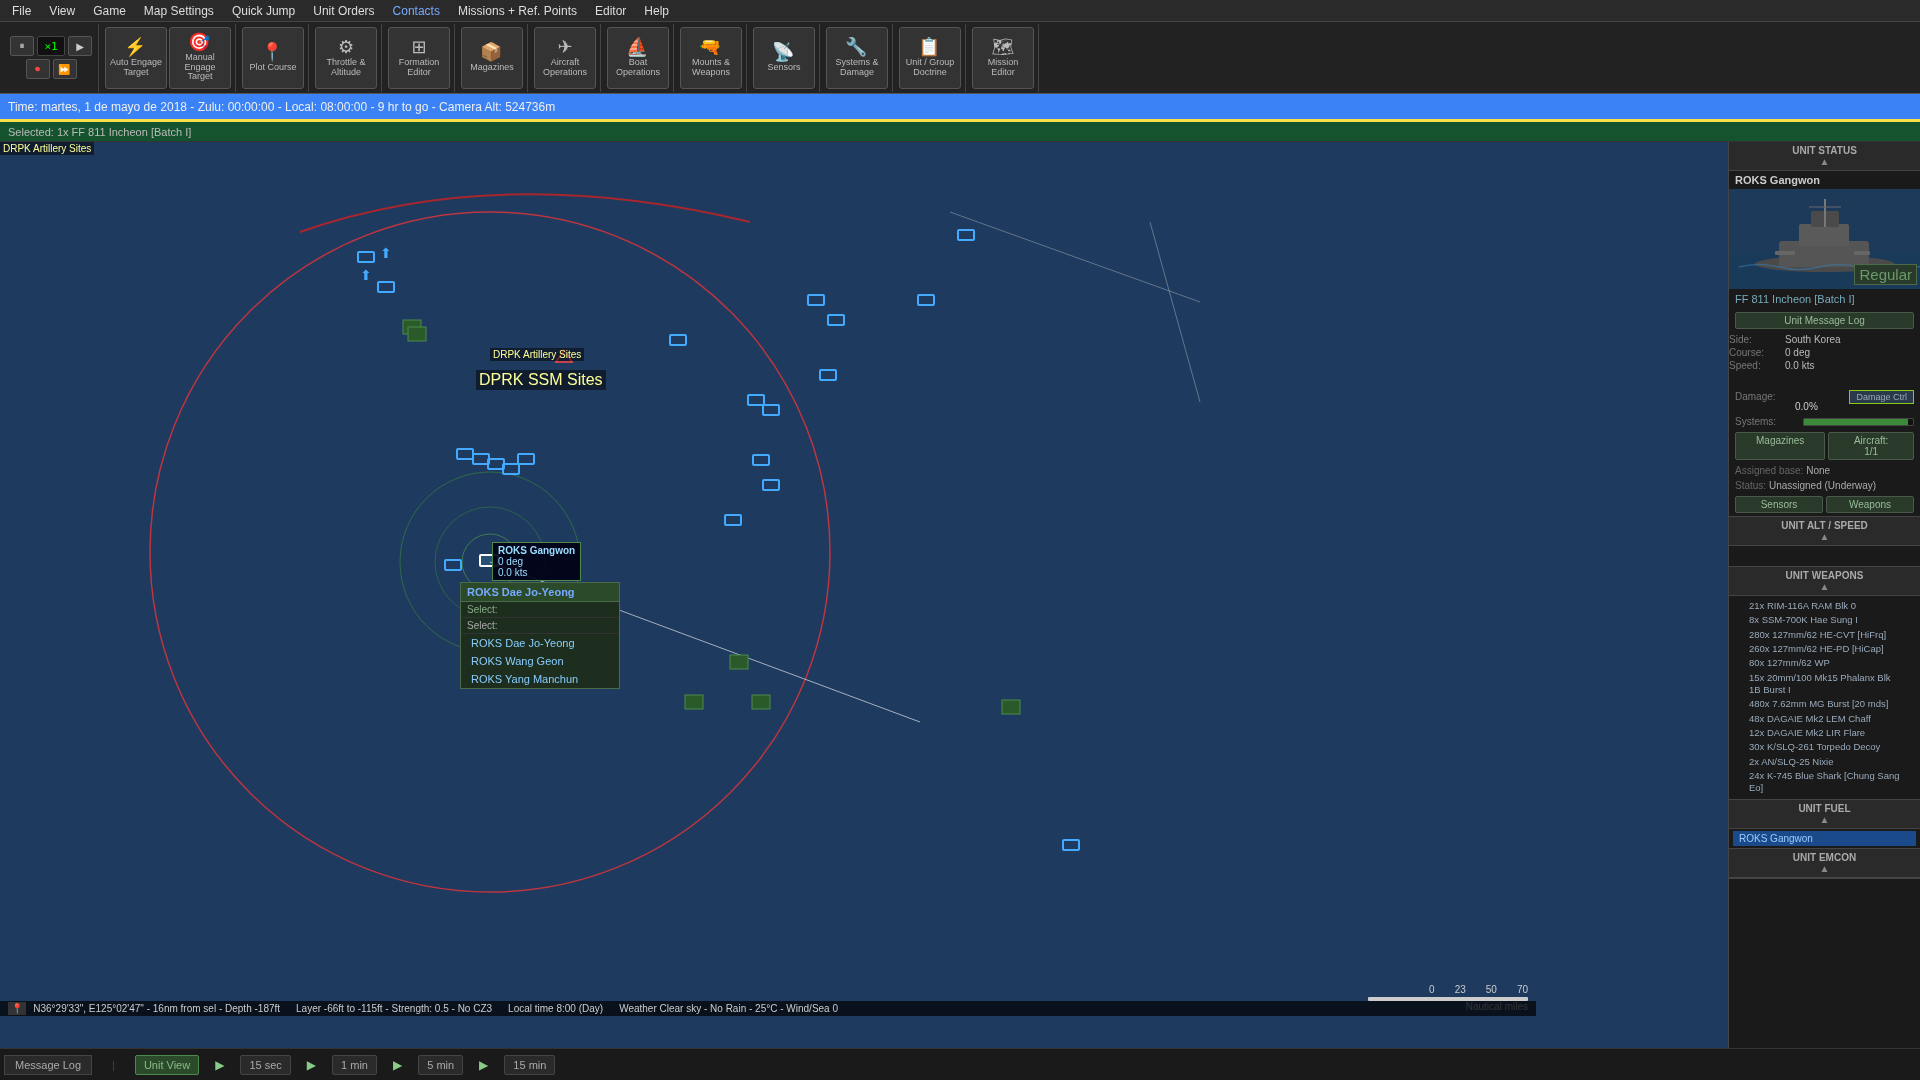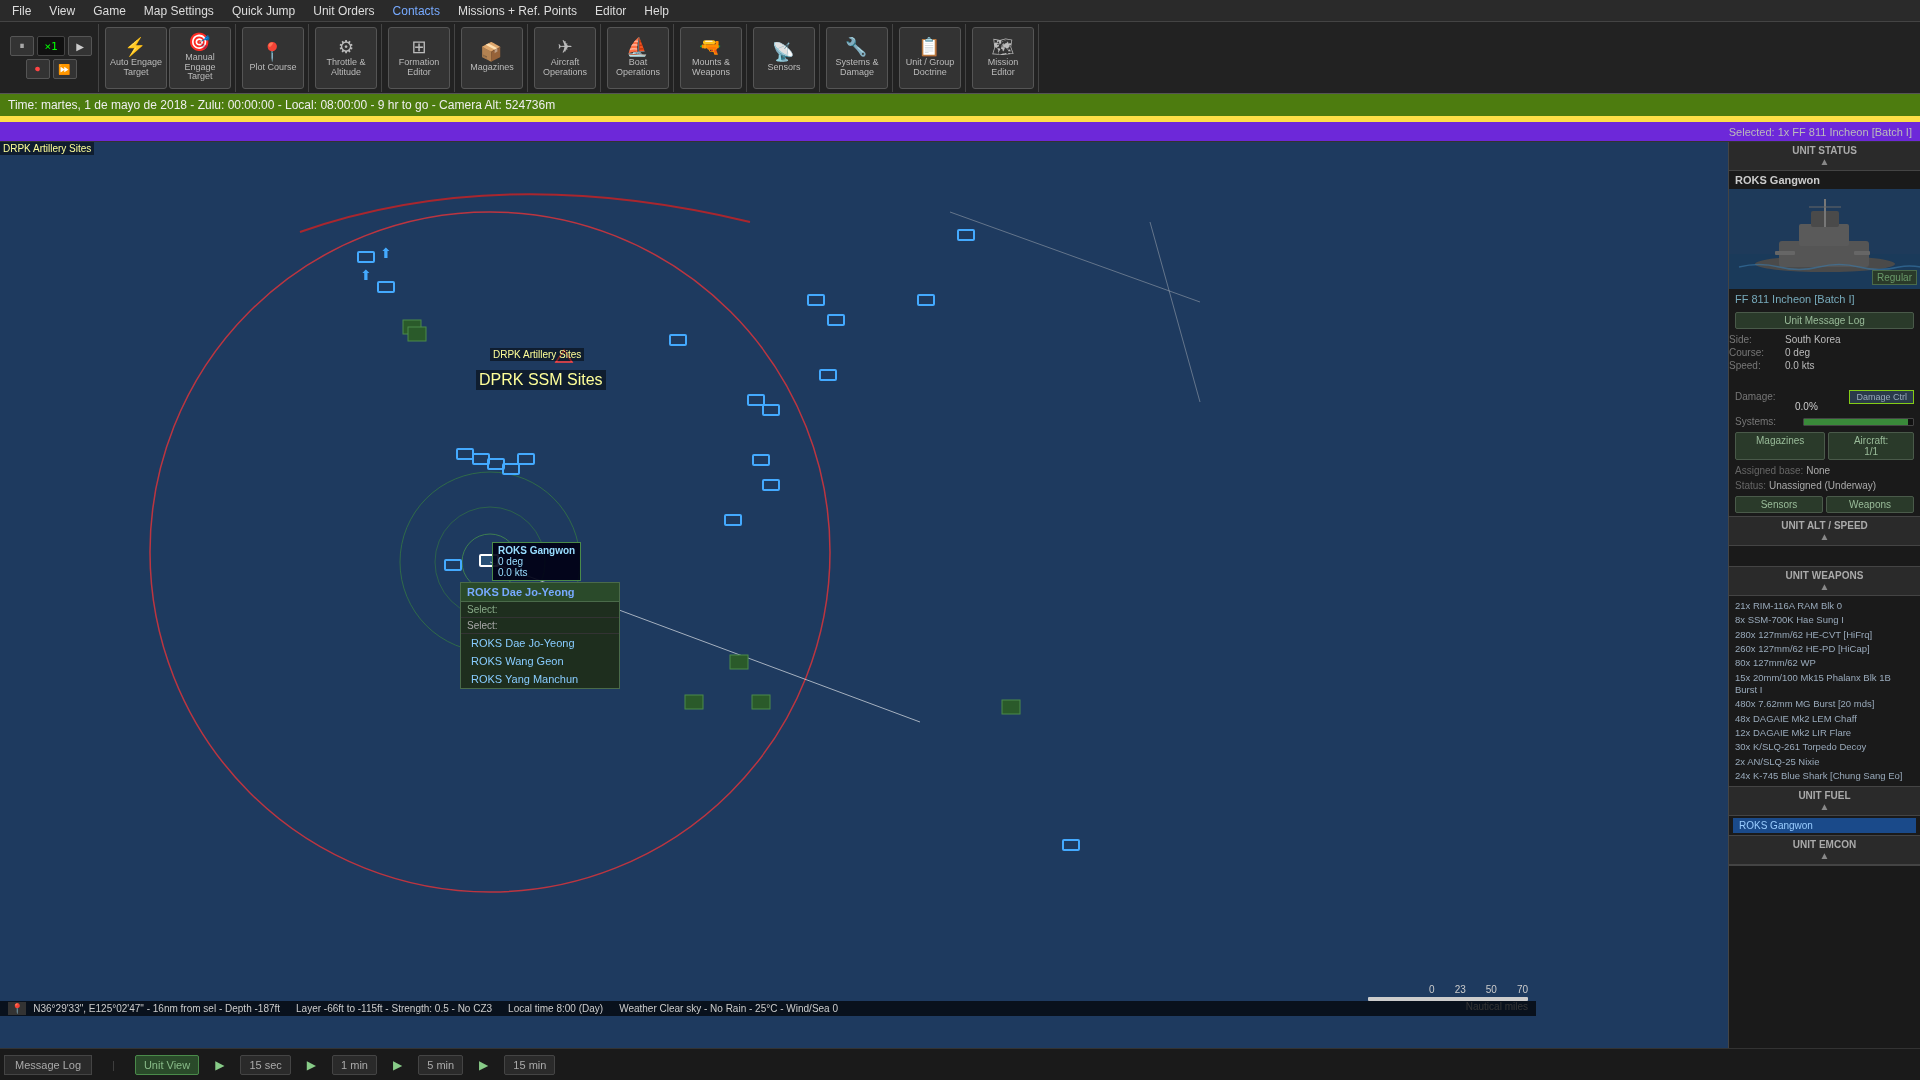--- a/index.html
+++ b/index.html
@@ -82,39 +82,38 @@
     .speed-display {
       background: #111; border: 1px solid #444;
       color: #0f0; font-size: 11px;
       padding: 1px 4px; min-width: 28px;
       text-align: center; font-family: monospace;
     }
 
     
     #status-bar {
       height: 28px;
-      background: #4d7c0f;
-      border-bottom: 6px solid #fde047;
+      background: #3b82f6;
+      border-bottom: 3px solid #fde047;
       display: flex;
       align-items: center;
       padding: 0 8px;
       color: #eee;
       font-size: 12px;
       gap: 4px;
     }
     #selected-bar {
       height: 20px;
-      background: #6d28d9;
+      background: #14532d;
       padding: 0 8px;
       display: flex;
       align-items: center;
       color: #bbb;
       font-size: 11px;
       border-bottom: 1px solid #333;
-      justify-content: flex-end;
     }
 
     
     #main-area {
       display: flex;
       height: calc(1080px - 22px - 72px - 28px - 20px - 32px);
     }
 
     
     #map-area {
@@ -160,21 +159,21 @@
       position: relative;
       overflow: hidden;
     }
     .regular-badge {
       position: absolute;
       bottom: 4px;
       right: 4px;
       background: #2a3a2a;
       border: 1px solid #4a6a4a;
       color: #6a9a6a;
-      font-size: 10px;
+      font-size: 15px;
       padding: 1px 4px;
     }
 
     .unit-info { padding: 4px 6px; }
     .unit-name { color: #7ab; font-size: 11px; cursor: pointer; }
     .info-row {
       display: flex;
       align-items: center;
       margin: 2px 0;
       font-size: 10px;
@@ -242,21 +241,21 @@
 
     .assign-row {
       padding: 2px 6px;
       font-size: 10px;
       color: #888;
     }
     .assign-label { color: #666; }
     .assign-value { color: #aaa; }
 
     
-    .weapons-list { padding: 3px 6px; font-size: 9.5px; border-radius: 27px; }
+    .weapons-list { padding: 3px 20px; font-size: 9.5px; border-radius: 27px; }
     .weapon-item { color: #9ab; padding: 1px 0; line-height: 1.3; }
 
     
     .fuel-item {
       background: #1a4a8a;
       color: #9cf;
       padding: 2px 6px;
       font-size: 10px;
       margin: 2px 4px;
     }

